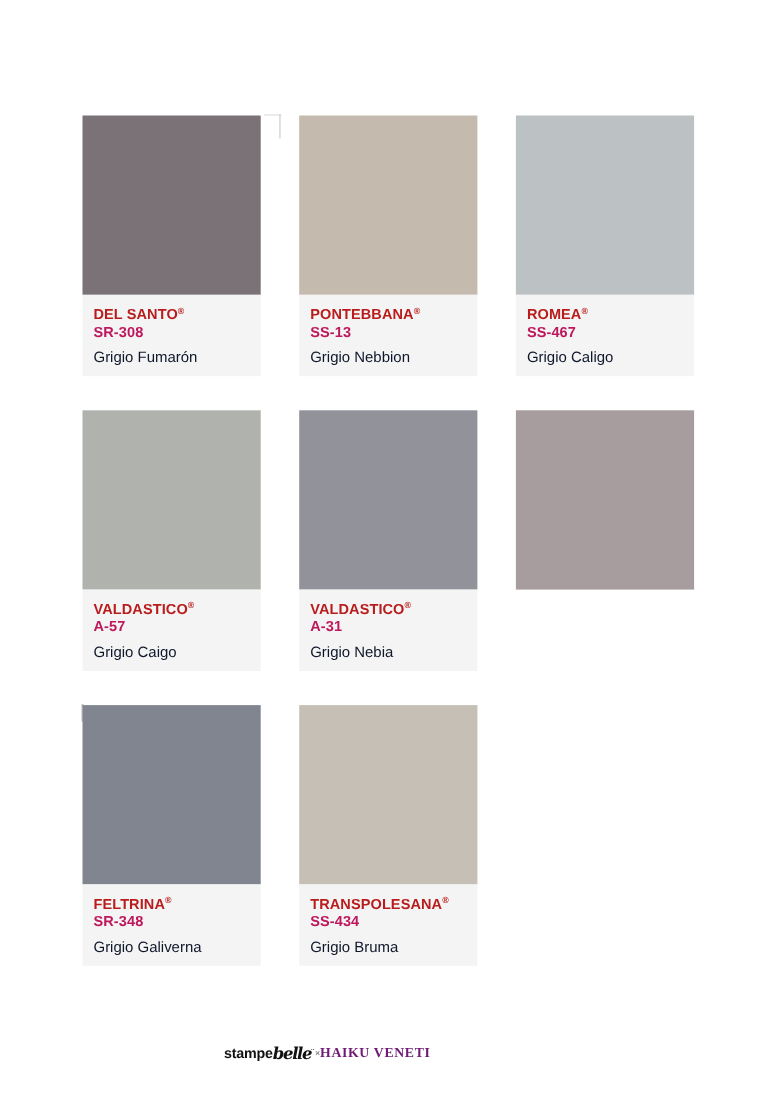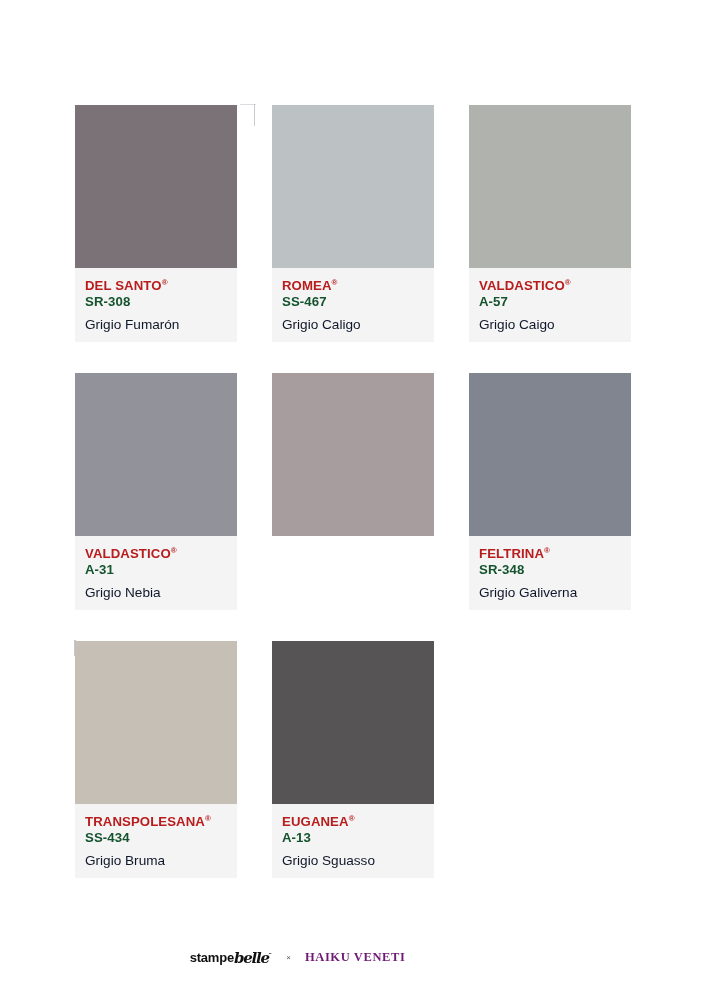--- a/index.html
+++ b/index.html
@@ -63,21 +63,21 @@
   }
   .cap-name .reg {
     font-size: 8px;
     vertical-align: super;
     font-weight: bold;
     letter-spacing: 0;
   }
   .cap-code {
     font-size: 13.2px;
     font-weight: bold;
-    color: #14532d;
+    color: #be185d;
     letter-spacing: 0.1px;
     line-height: 1.18;
     margin-top: 0px;
     white-space: nowrap;
   }
   .cap-desc {
     font-size: 13.6px;
     font-weight: normal;
     color: #0f172a;
     line-height: 1.2;
@@ -113,21 +113,20 @@
 
   
   .footer {
     position: absolute;
     left: 0;
     top: 948px;
     width: 595px;
     display: flex;
     align-items: center;
     justify-content: center;
-    gap: 14px;
     text-align: right;
   }
   .brand {
     display: flex;
     align-items: baseline;
     color: #111111;
   }
   .brand-a {
     font-size: 13px;
     font-weight: bold;
@@ -176,20 +175,28 @@
 
     <div class="card">
       <div class="chip" style="background-color: rgb(122, 114, 119);"></div>
       <div class="caption">
         <div class="cap-name"><span>DEL SANTO</span><span class="reg">®</span></div>
         <div class="cap-code">SR-308</div>
         <div class="cap-desc">Grigio Fumarón</div>
       </div>
     </div>
 
+    <div class="card">
+      <div class="chip" style="background-color: rgb(196, 186, 174);"></div>
+      <div class="caption">
+        <div class="cap-name"><span>PONTEBBANA</span><span class="reg">®</span></div>
+        <div class="cap-code">SS-13</div>
+        <div class="cap-desc">Grigio Nebbion</div>
+      </div>
+    </div>
 
     <div class="card">
       <div class="chip" style="background-color: rgb(188, 194, 195);"></div>
       <div class="caption">
         <div class="cap-name"><span>ROMEA</span><span class="reg">®</span></div>
         <div class="cap-code">SS-467</div>
         <div class="cap-desc">Grigio Caligo</div>
       </div>
     </div>
 
@@ -226,28 +233,20 @@
 
     <div class="card">
       <div class="chip" style="background-color: rgb(197, 191, 181);"></div>
       <div class="caption">
         <div class="cap-name"><span>TRANSPOLESANA</span><span class="reg">®</span></div>
         <div class="cap-code">SS-434</div>
         <div class="cap-desc">Grigio Bruma</div>
       </div>
     </div>
 
-    <div class="card">
-      <div class="chip" style="background-color: rgb(86, 84, 85);"></div>
-      <div class="caption">
-        <div class="cap-name"><span>EUGANEA</span><span class="reg">®</span></div>
-        <div class="cap-code">A-13</div>
-        <div class="cap-desc">Grigio Sguasso</div>
-      </div>
-    </div>
 
   </div>
 
   <div class="footer">
     <div class="brand">
       <span class="brand-a">stampe</span>
         <span class="brand-b">belle</span>
         <span class="brand-dots">··</span>
     </div>
     <span class="cross">×</span>

